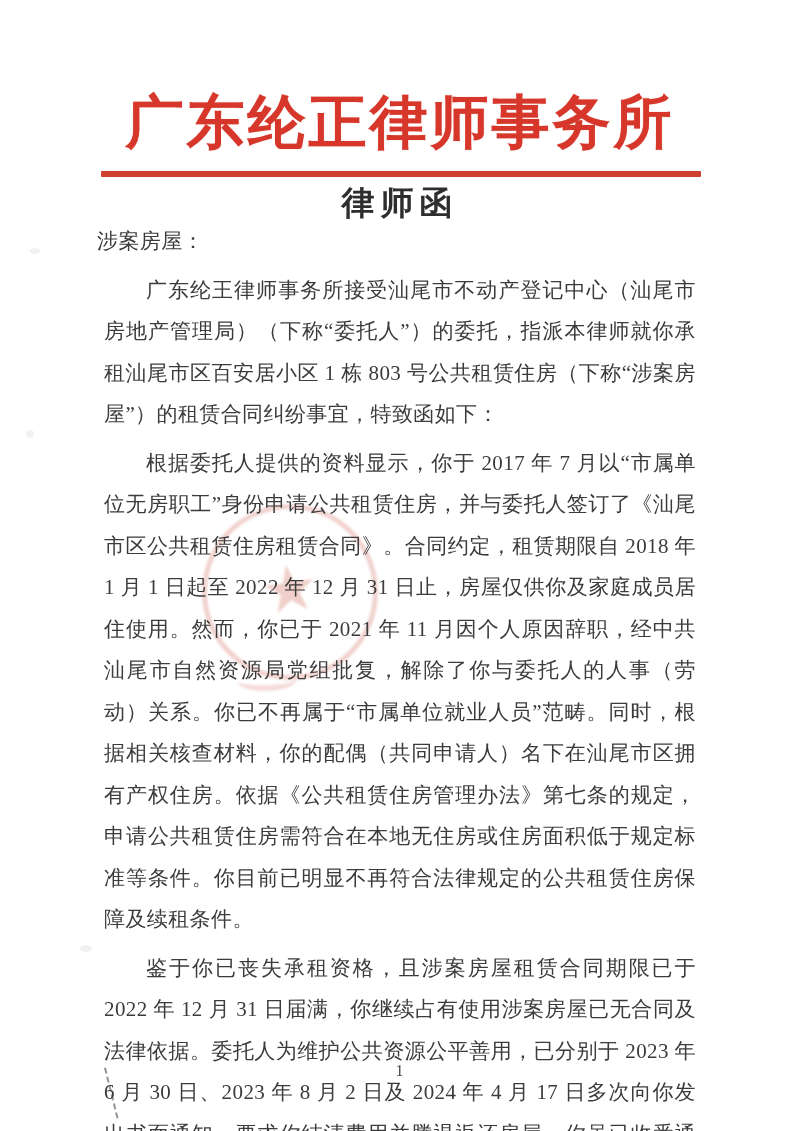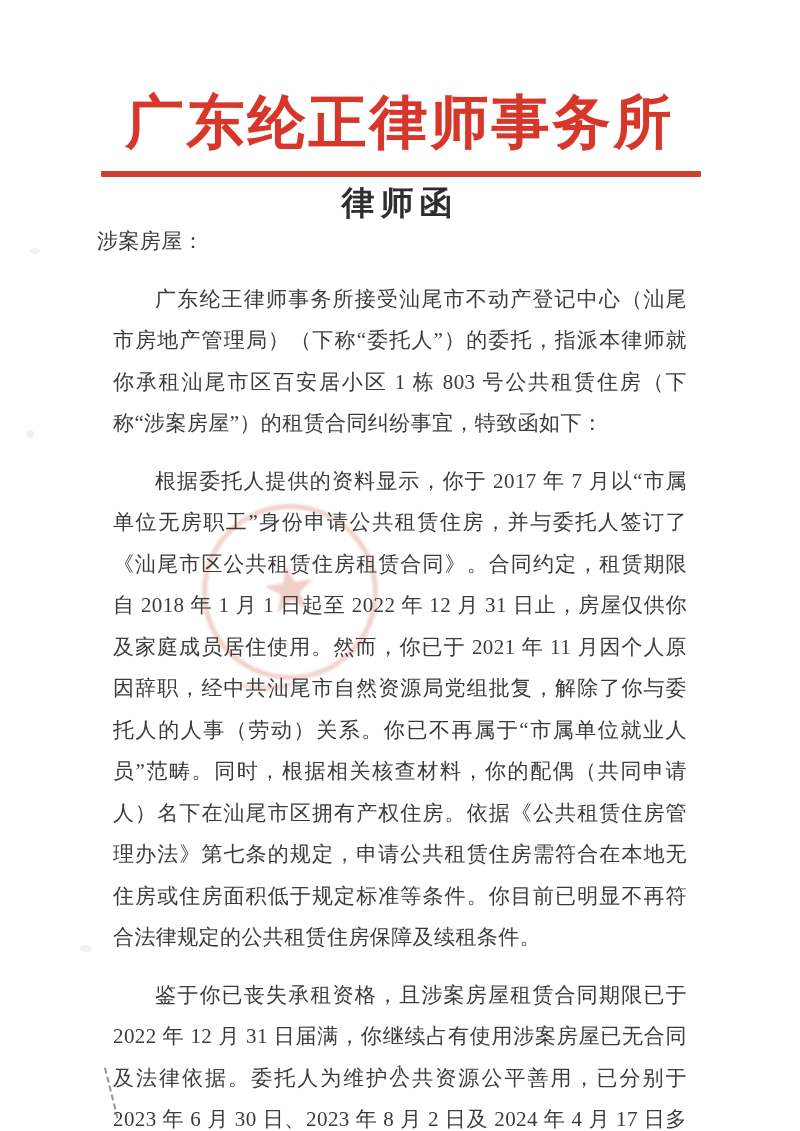--- a/index.html
+++ b/index.html
@@ -54,21 +54,21 @@
     text-justify: inter-character;
     color: #3b3b3b;
     letter-spacing: 0.4px;
   }
   .salutation {
     text-indent: 0;
     margin-bottom: 0;
   }
   .letter-body p.para {
     text-indent: 2em;
-    margin: 16px;
+    margin: 7px;
   }
   
   .seal {
     position: absolute;
     top: 504px; left: 202px;
     width: 176px; height: 176px;
     border: 5px solid rgba(205, 95, 80, 0.28);
     border-radius: 50%;
     transform: rotate(-8deg);
     filter: blur(1.1px);

